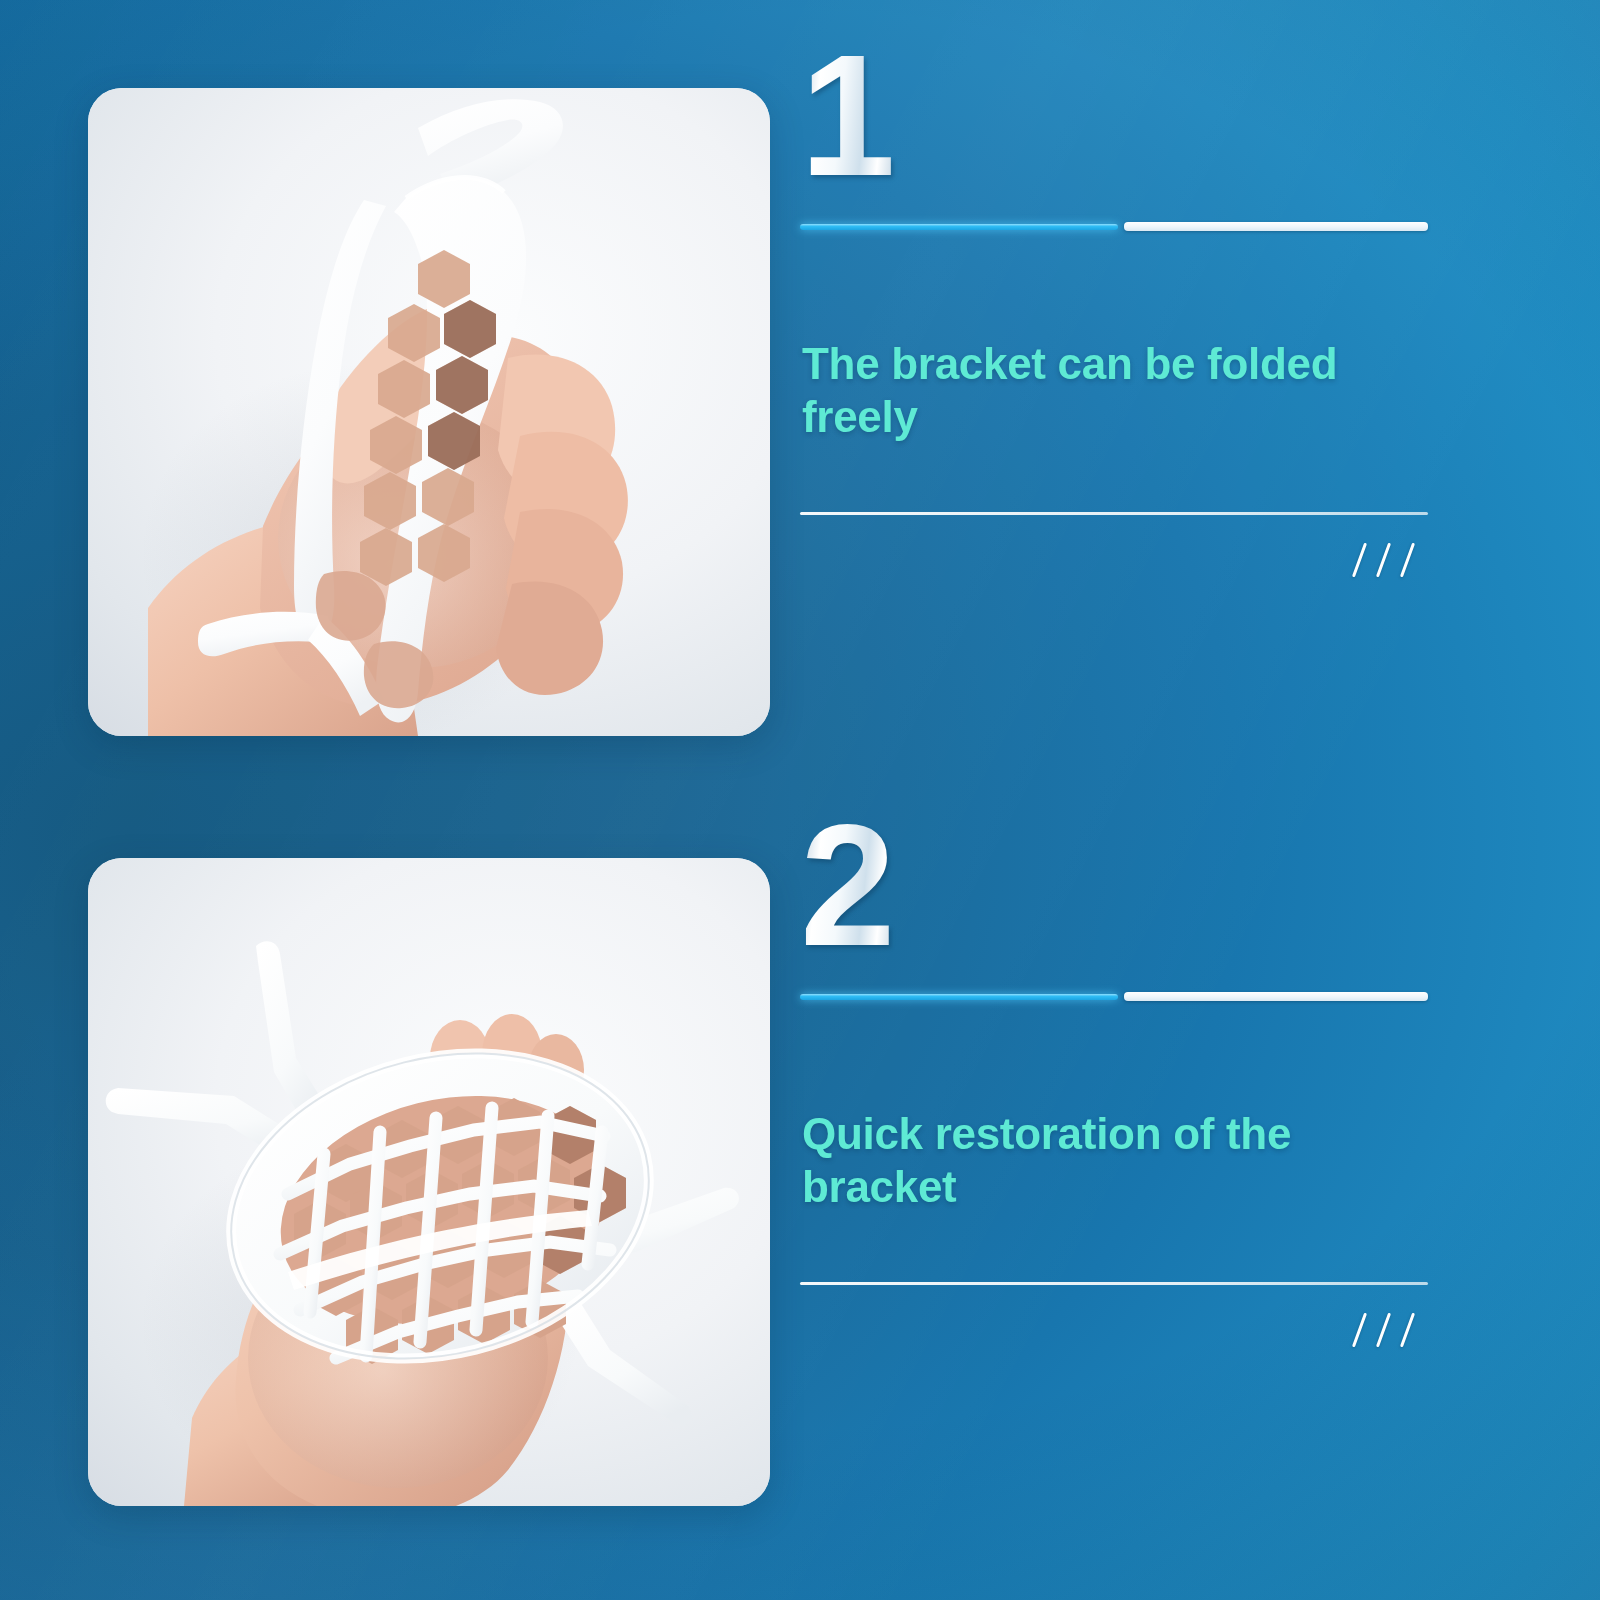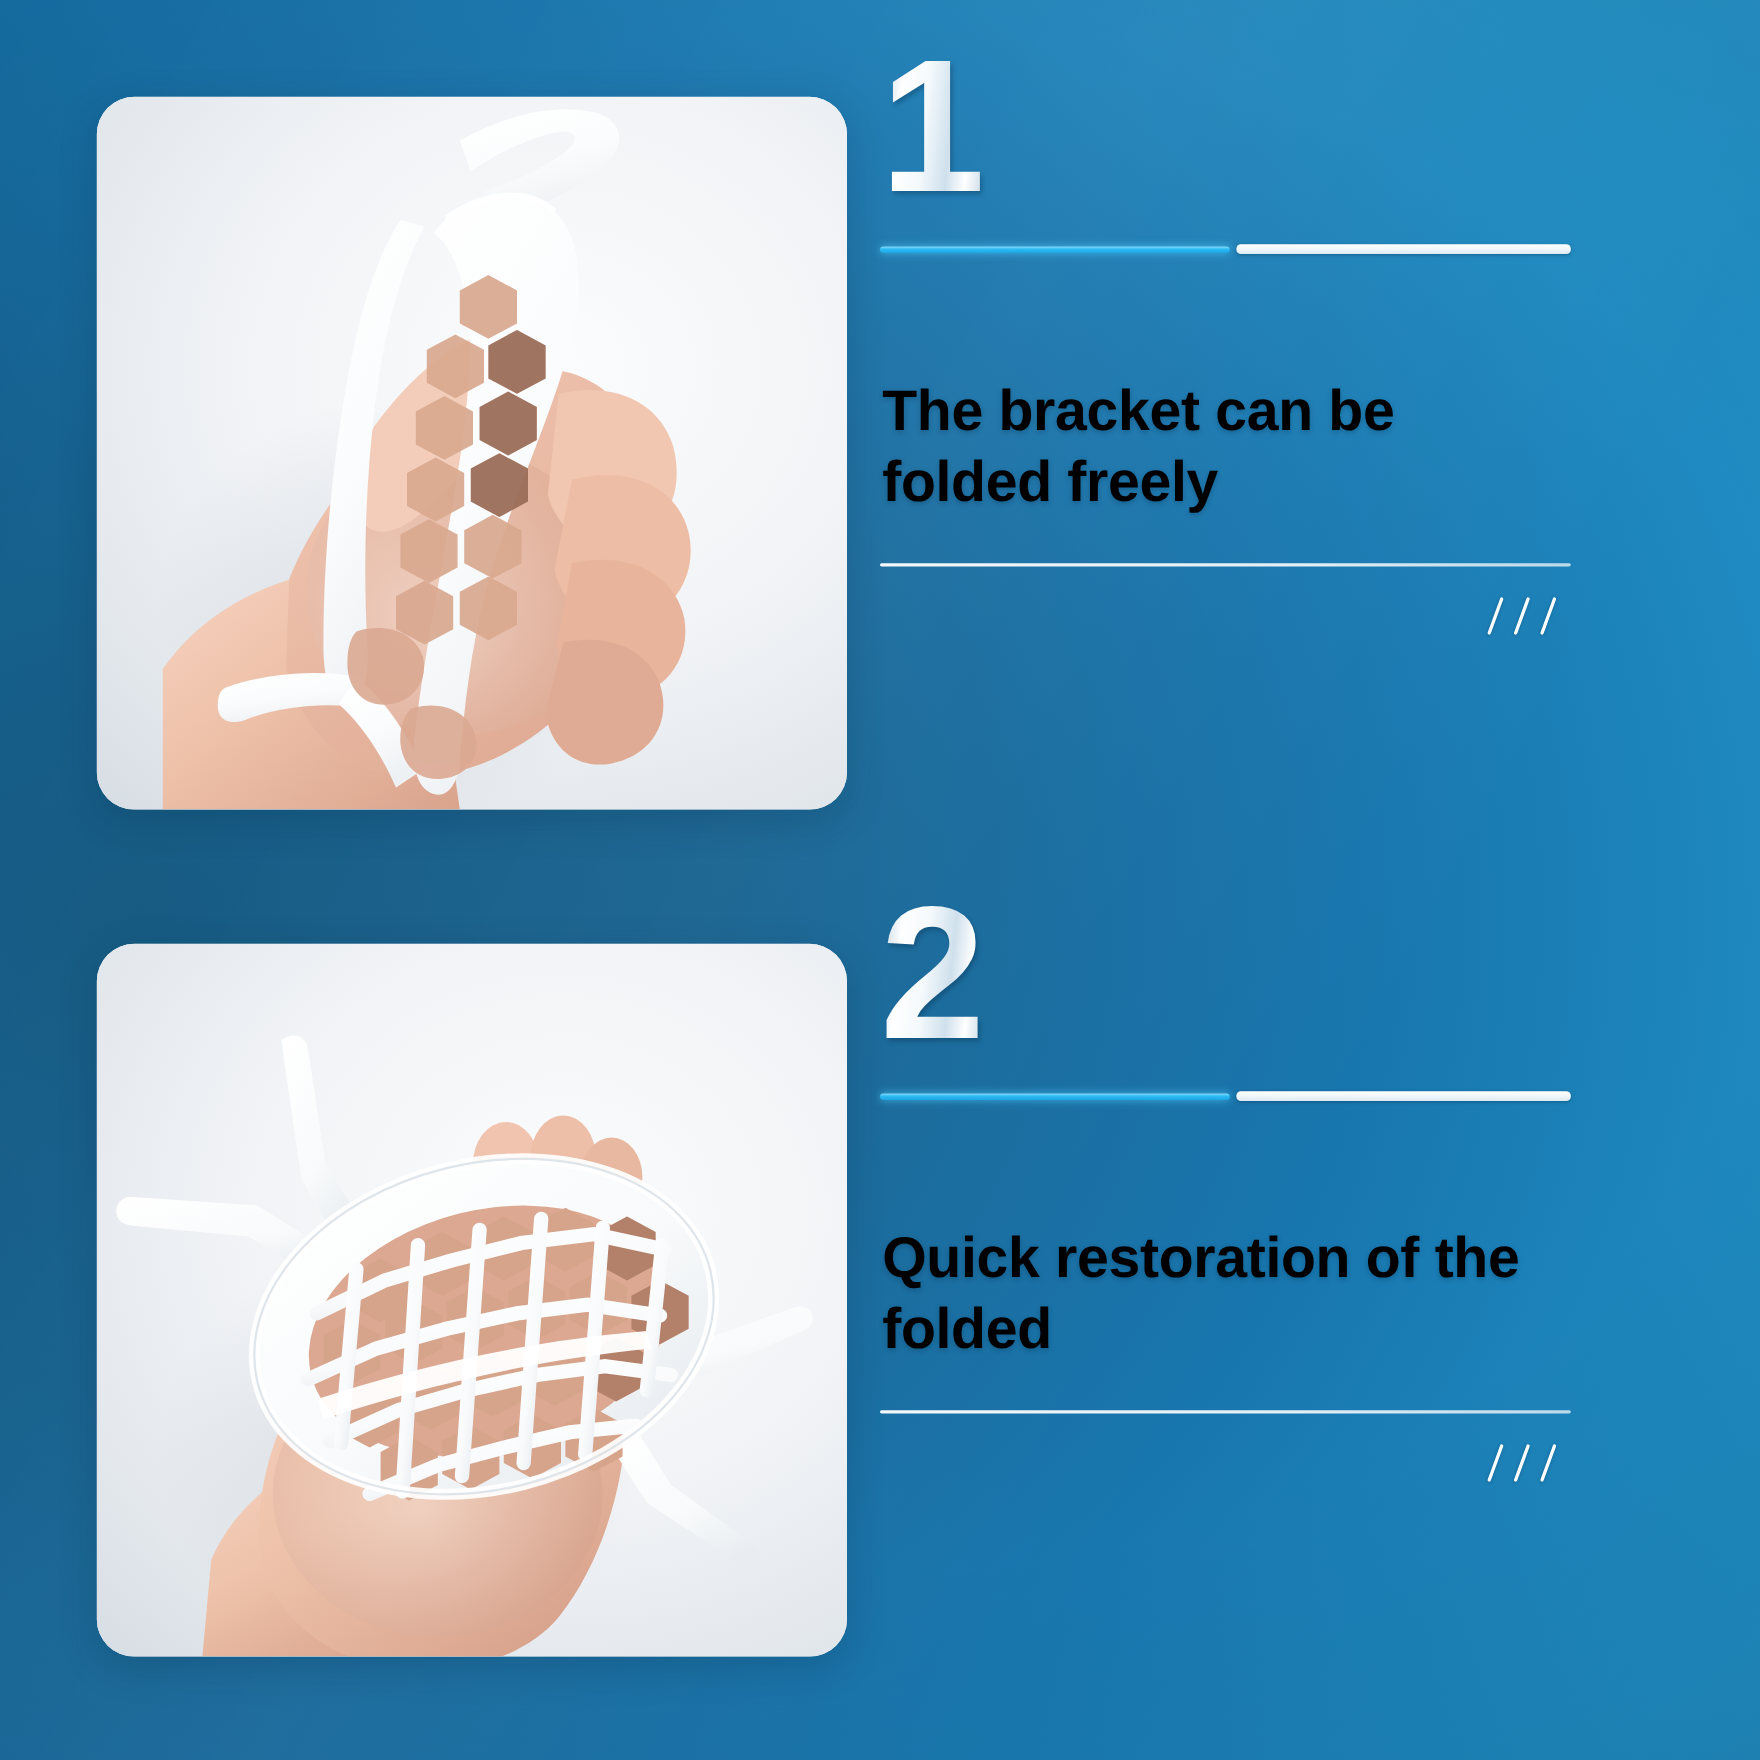--- a/index.html
+++ b/index.html
@@ -110,24 +110,24 @@
     border-radius: 4px;
     background: linear-gradient(180deg, #ffffff 0%, #eef6fb 55%, #dbe9f3 100%);
     box-shadow: 0 1px 3px rgba(4,40,68,0.35);
   }
 
   .headline {
     position: absolute;
     left: 2px;
     top: 300px;
     width: 620px;
-    font-size: 52px;
+    font-size: 44px;
     line-height: 1.22;
     font-weight: 700;
-    color: #000000;
+    color: #5eead4;
     letter-spacing: -0.3px;
     text-shadow: 0 2px 5px rgba(4,42,72,0.30);
   }
 
   .divider-bottom {
     position: absolute;
     left: 0;
     top: 512px;
     width: 628px;
     height: 3px;
@@ -397,21 +397,21 @@
     </div>
 
     <div class="text-col">
       <div class="step-number">2</div>
 
       <div class="divider-top">
         <span class="seg-cyan"></span>
         <span class="seg-white"></span>
       </div>
 
-      <h2 class="headline">Quick restoration of the folded</h2>
+      <h2 class="headline">Quick restoration of the bracket</h2>
 
       <div class="divider-bottom"></div>
 
       <div class="slash-group">
         <span></span>
         <span></span>
         <span></span>
       </div>
     </div>
   </section>

